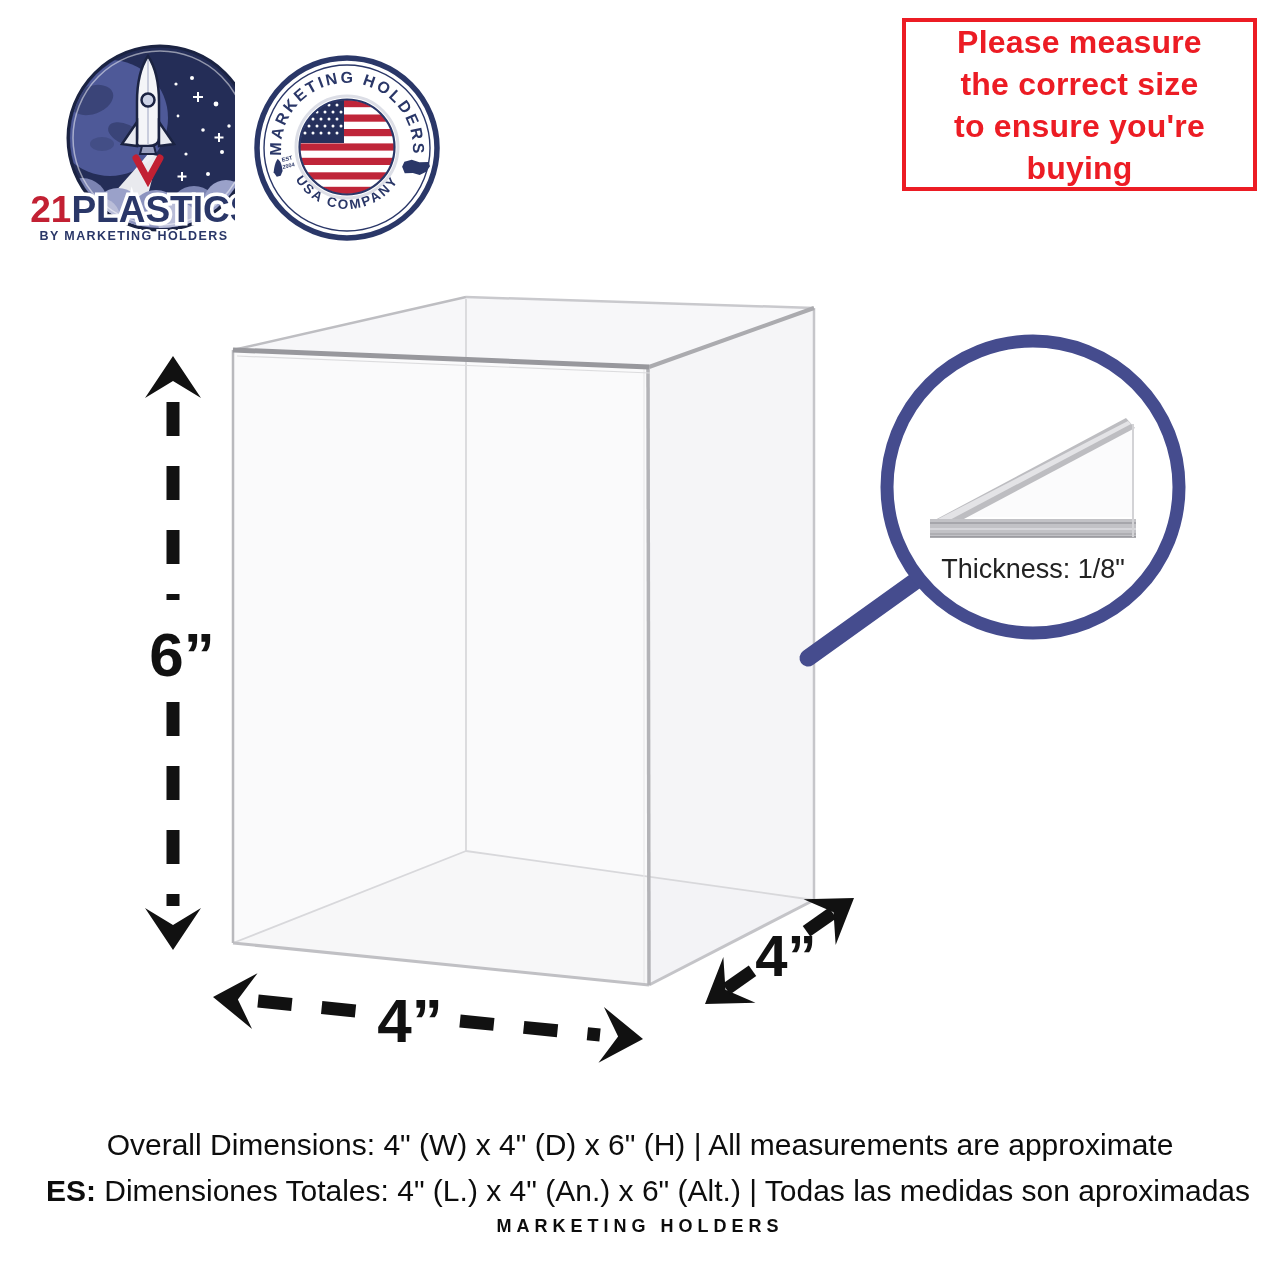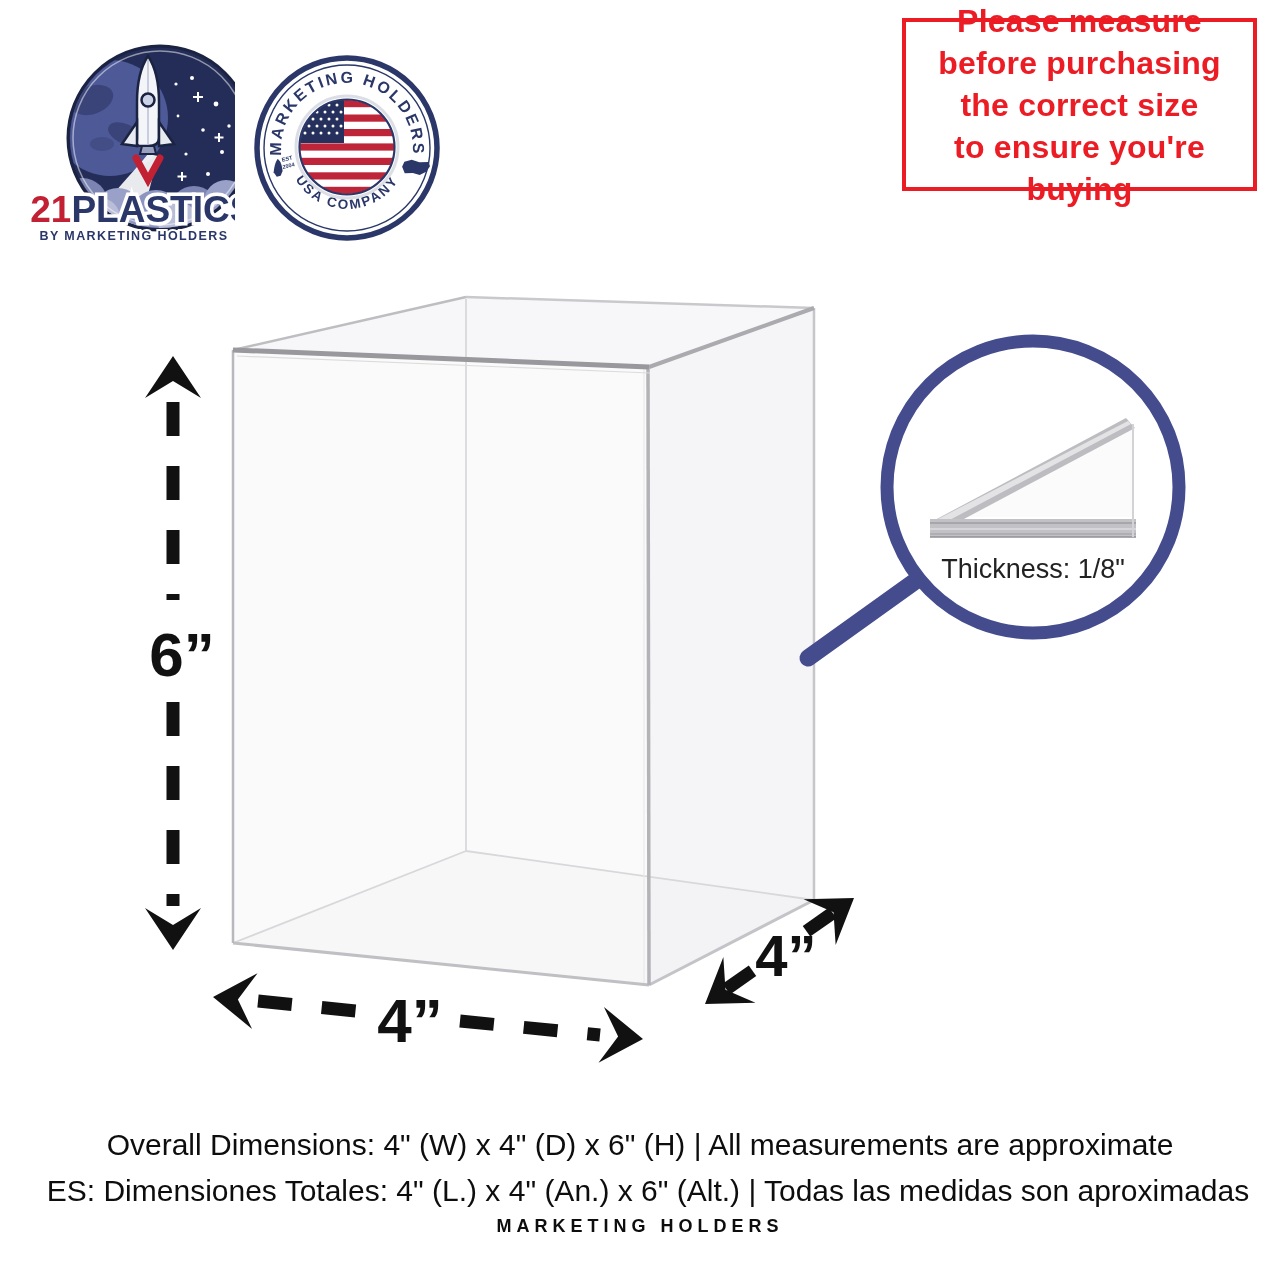--- a/index.html
+++ b/index.html
@@ -15,21 +15,21 @@
     display:flex;flex-direction:column;align-items:center;justify-content:center;
     color:#ec1c24;font-weight:bold;font-size:32px;line-height:42px;text-align:center;
     letter-spacing:0.2px;
   }
   
   .footer-line{
     left:0;width:1280px;text-align:center;color:#0d0d0d;
   }
   #footer1{top:1128px;font-size:30px;}
   #footer2{top:1174px;font-size:30px;}
-  #footer2 b{font-weight:normal;margin-left:16px;}
+  #footer2 b{font-weight:bold;margin-left:16px;}
   #footer3{top:1216px;font-size:18px;font-weight:bold;letter-spacing:5px;}
   svg text{font-family:"Liberation Sans", sans-serif;}
 </style>
 </head>
 <body>
 
 <div id="stage">
 
   <svg class="abs" style="left:30px;top:26px" width="205" height="220" viewBox="0 0 205 220">
     <defs>
@@ -163,21 +163,20 @@
 
     <g fill="#2a3768" transform="rotate(-14 26 112)">
       <path d="M20 118 c3 -8 5 -10 7 -12 c2 2 3 5 2 13 l-3 4 l-4 0 z"></path>
       <text x="31" y="110" font-size="5.5" font-weight="bold">EST</text>
       <text x="30" y="117" font-size="5.5" font-weight="bold">2004</text>
     </g>
   </svg>
 
   <div id="warning" class="abs">
     <div>Please measure</div>
-    <div>before purchasing</div>
     <div>the correct size</div>
     <div>to ensure you're buying</div>
   </div>
 
   <svg class="abs" style="left:0;top:0" width="1280" height="1280" viewBox="0 0 1280 1280">
     <defs>
       <clipPath id="lensClip">
           <circle cx="1033" cy="487" r="139"></circle>
         </clipPath>
       <path id="arrowHead" d="M0 0 L-42 -28 L-25 0 L-42 28 Z"></path>

